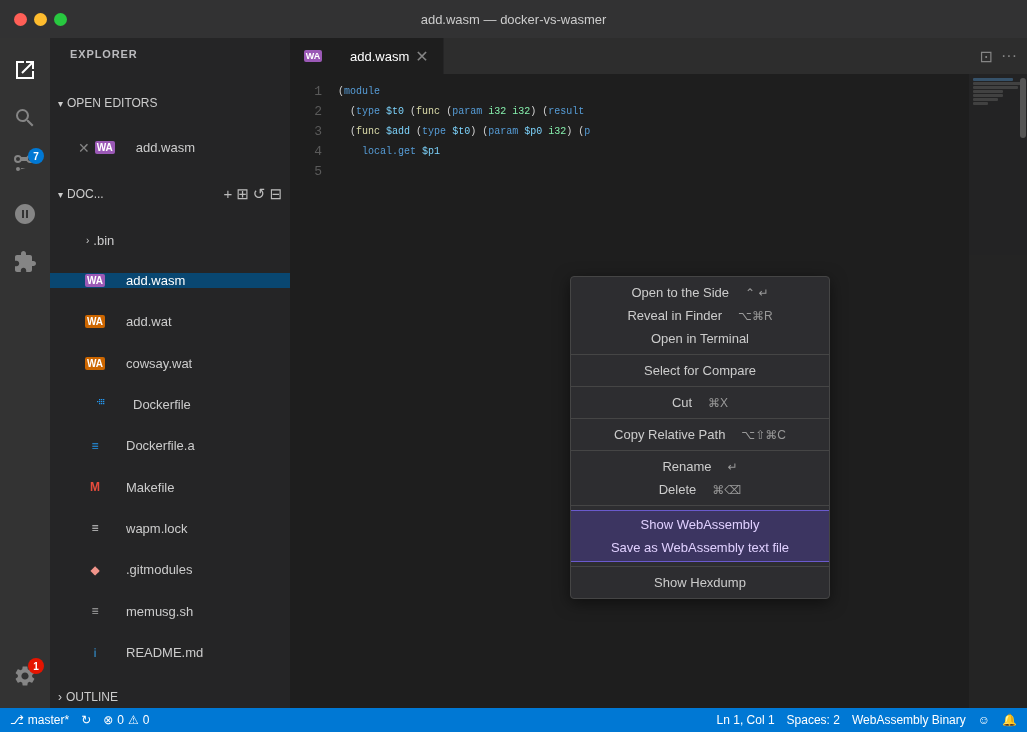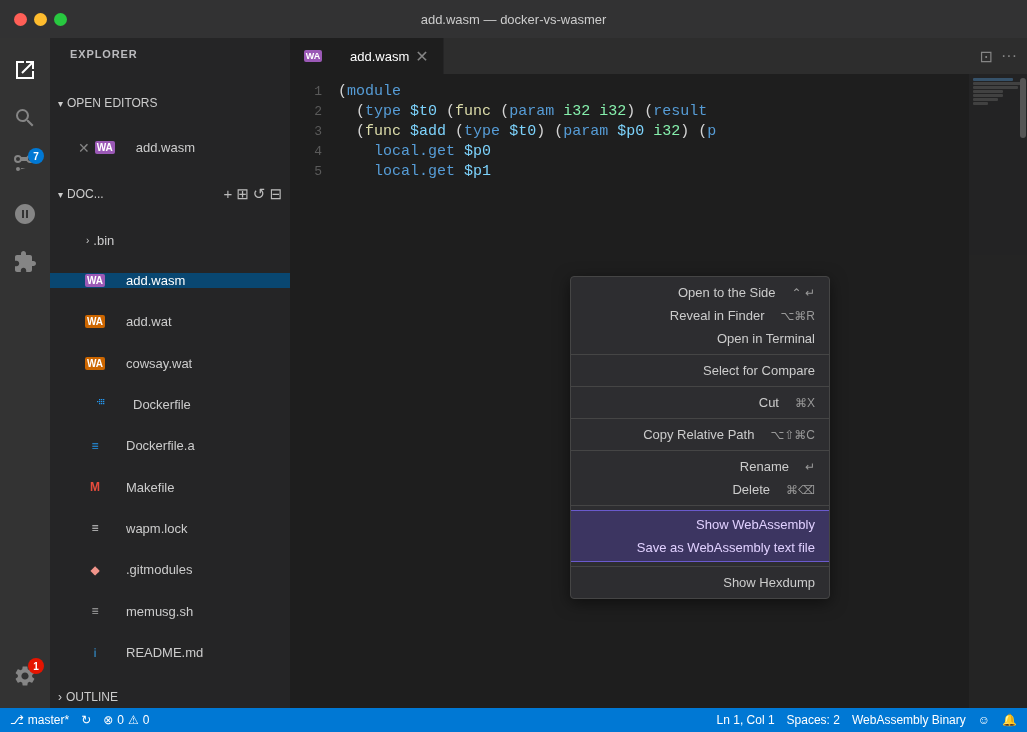--- a/index.html
+++ b/index.html
@@ -173,21 +173,21 @@
       border: 1px solid #454545;
       border-radius: 4px;
       box-shadow: 0 4px 16px rgba(0,0,0,0.5);
       z-index: 100;
       width: 260px;
       padding: 4px 0;
     }
     .menu-item {
       display: flex;
       align-items: center;
-      justify-content: flex-end;
+      justify-content: center;
       padding: 4px 14px;
       font-size: 13px;
       color: #cccccc;
       cursor: pointer;
     }
     .menu-item .shortcut {
       color: #999;
       font-size: 12px;
       margin-left: 16px;
     }
@@ -254,21 +254,21 @@
       font-family: 'Menlo', 'Monaco', 'Courier New', monospace;
       text-align: right;
       line-height: 20px;
       background: #1e1e1e;
       user-select: none;
       min-width: 48px;
     }
     .code-content {
       flex: 1;
       padding: 8px 0;
-      font-size: 15px;
+      font-size: 10px;
       font-family: 'Menlo', 'Monaco', 'Courier New', monospace;
       line-height: 20px;
       color: #d4d4d4;
       overflow: hidden;
     }
     .code-line { height: 20px; white-space: nowrap; }
     .kw { color: #569cd6; }
     .fn { color: #dcdcaa; }
     .var { color: #7dd3fc; }
     .type { color: #86efac; }
@@ -508,21 +508,20 @@
         <div>1</div>
         <div>2</div>
         <div>3</div>
         <div>4</div>
         <div>5</div>
       </div>
       <div class="code-content">
         <div class="code-line"><span class="punc">(</span><span class="kw">module</span></div>
         <div class="code-line">&nbsp;&nbsp;<span class="punc">(</span><span class="kw">type</span> <span class="var">$t0</span> <span class="punc">(</span><span class="fn">func</span> <span class="punc">(</span><span class="kw">param</span> <span class="type">i32</span> <span class="type">i32</span><span class="punc">)</span> <span class="punc">(</span><span class="kw">result</span></div>
         <div class="code-line">&nbsp;&nbsp;<span class="punc">(</span><span class="fn">func</span> <span class="var">$add</span> <span class="punc">(</span><span class="kw">type</span> <span class="var">$t0</span><span class="punc">)</span> <span class="punc">(</span><span class="kw">param</span> <span class="var">$p0</span> <span class="type">i32</span><span class="punc">)</span> <span class="punc">(</span><span class="kw">p</span></div>
-        <div class="code-line">&nbsp;&nbsp;&nbsp;&nbsp;<span class="kw">local.get</span> <span class="var">$p0</span></div>
         <div class="code-line">&nbsp;&nbsp;&nbsp;&nbsp;<span class="kw">local.get</span> <span class="var">$p1</span></div>
       </div>
 
       <div class="minimap">
         <div class="minimap-content">
           <div class="minimap-lines">
             <div class="minimap-line" style="width:80%;background:#569cd6;opacity:0.5;"></div>
             <div class="minimap-line" style="width:95%;"></div>
             <div class="minimap-line" style="width:90%;"></div>
             <div class="minimap-line" style="width:60%;"></div>

